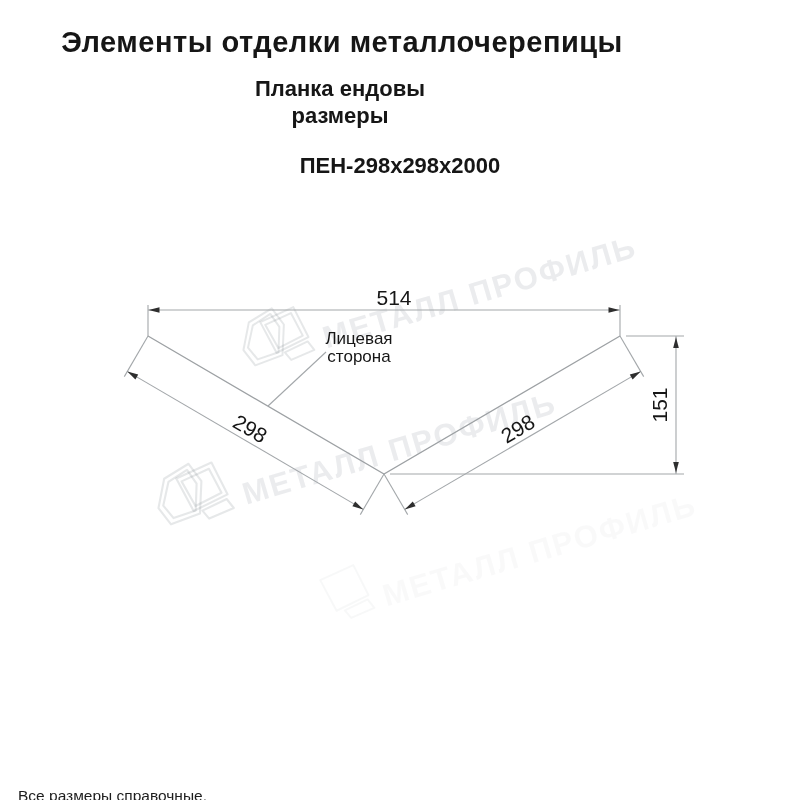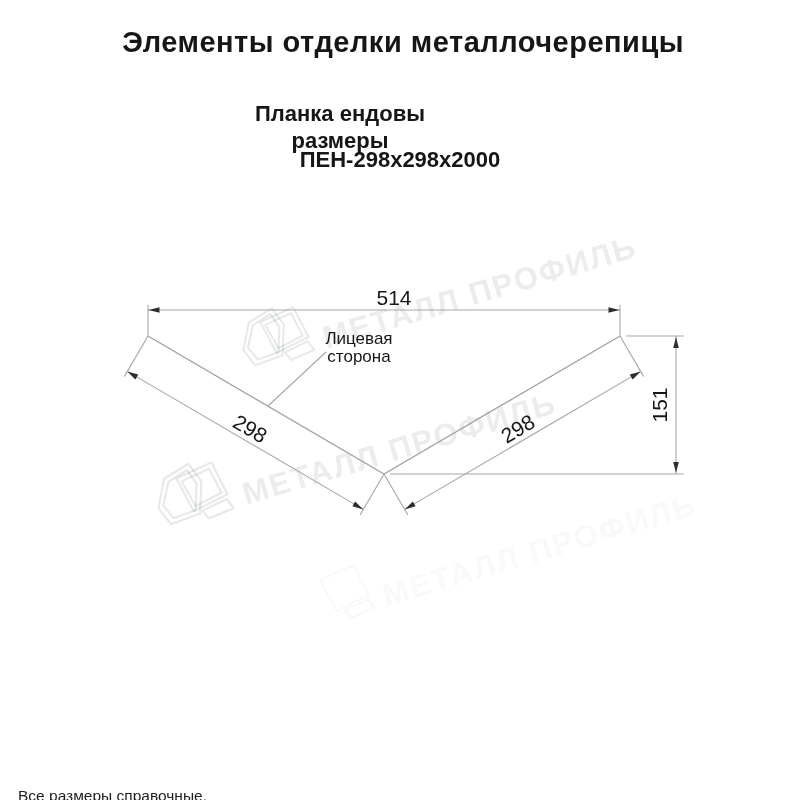--- a/index.html
+++ b/index.html
@@ -7,32 +7,32 @@
     position:relative;
     width:800px;height:800px;
     background:#ffffff;
     overflow:hidden;
     font-family:"Liberation Sans", sans-serif;
     color:#1a1a1a;
   }
   
   .title{
     position:absolute;top:26px;left:0;width:684px;
-    text-align:right;
+    text-align:center;
     font-size:29px;font-weight:bold;letter-spacing:.5px;
     color:#161616;
   }
   .subtitle{
-    position:absolute;top:100px;left:0;width:680px;
+    position:absolute;top:75px;left:0;width:680px;
     text-align:center;
     font-size:22px;font-weight:bold;line-height:27px;
     color:#161616;
   }
   .product-code{
-    position:absolute;top:147px;left:0;width:800px;
+    position:absolute;top:153px;left:0;width:800px;
     text-align:center;
     font-size:22px;font-weight:bold;
     color:#161616;
   }
   
   .watermark{
     position:absolute;
     display:flex;align-items:center;gap:8px;
     transform-origin:0 50%;
     pointer-events:none;

